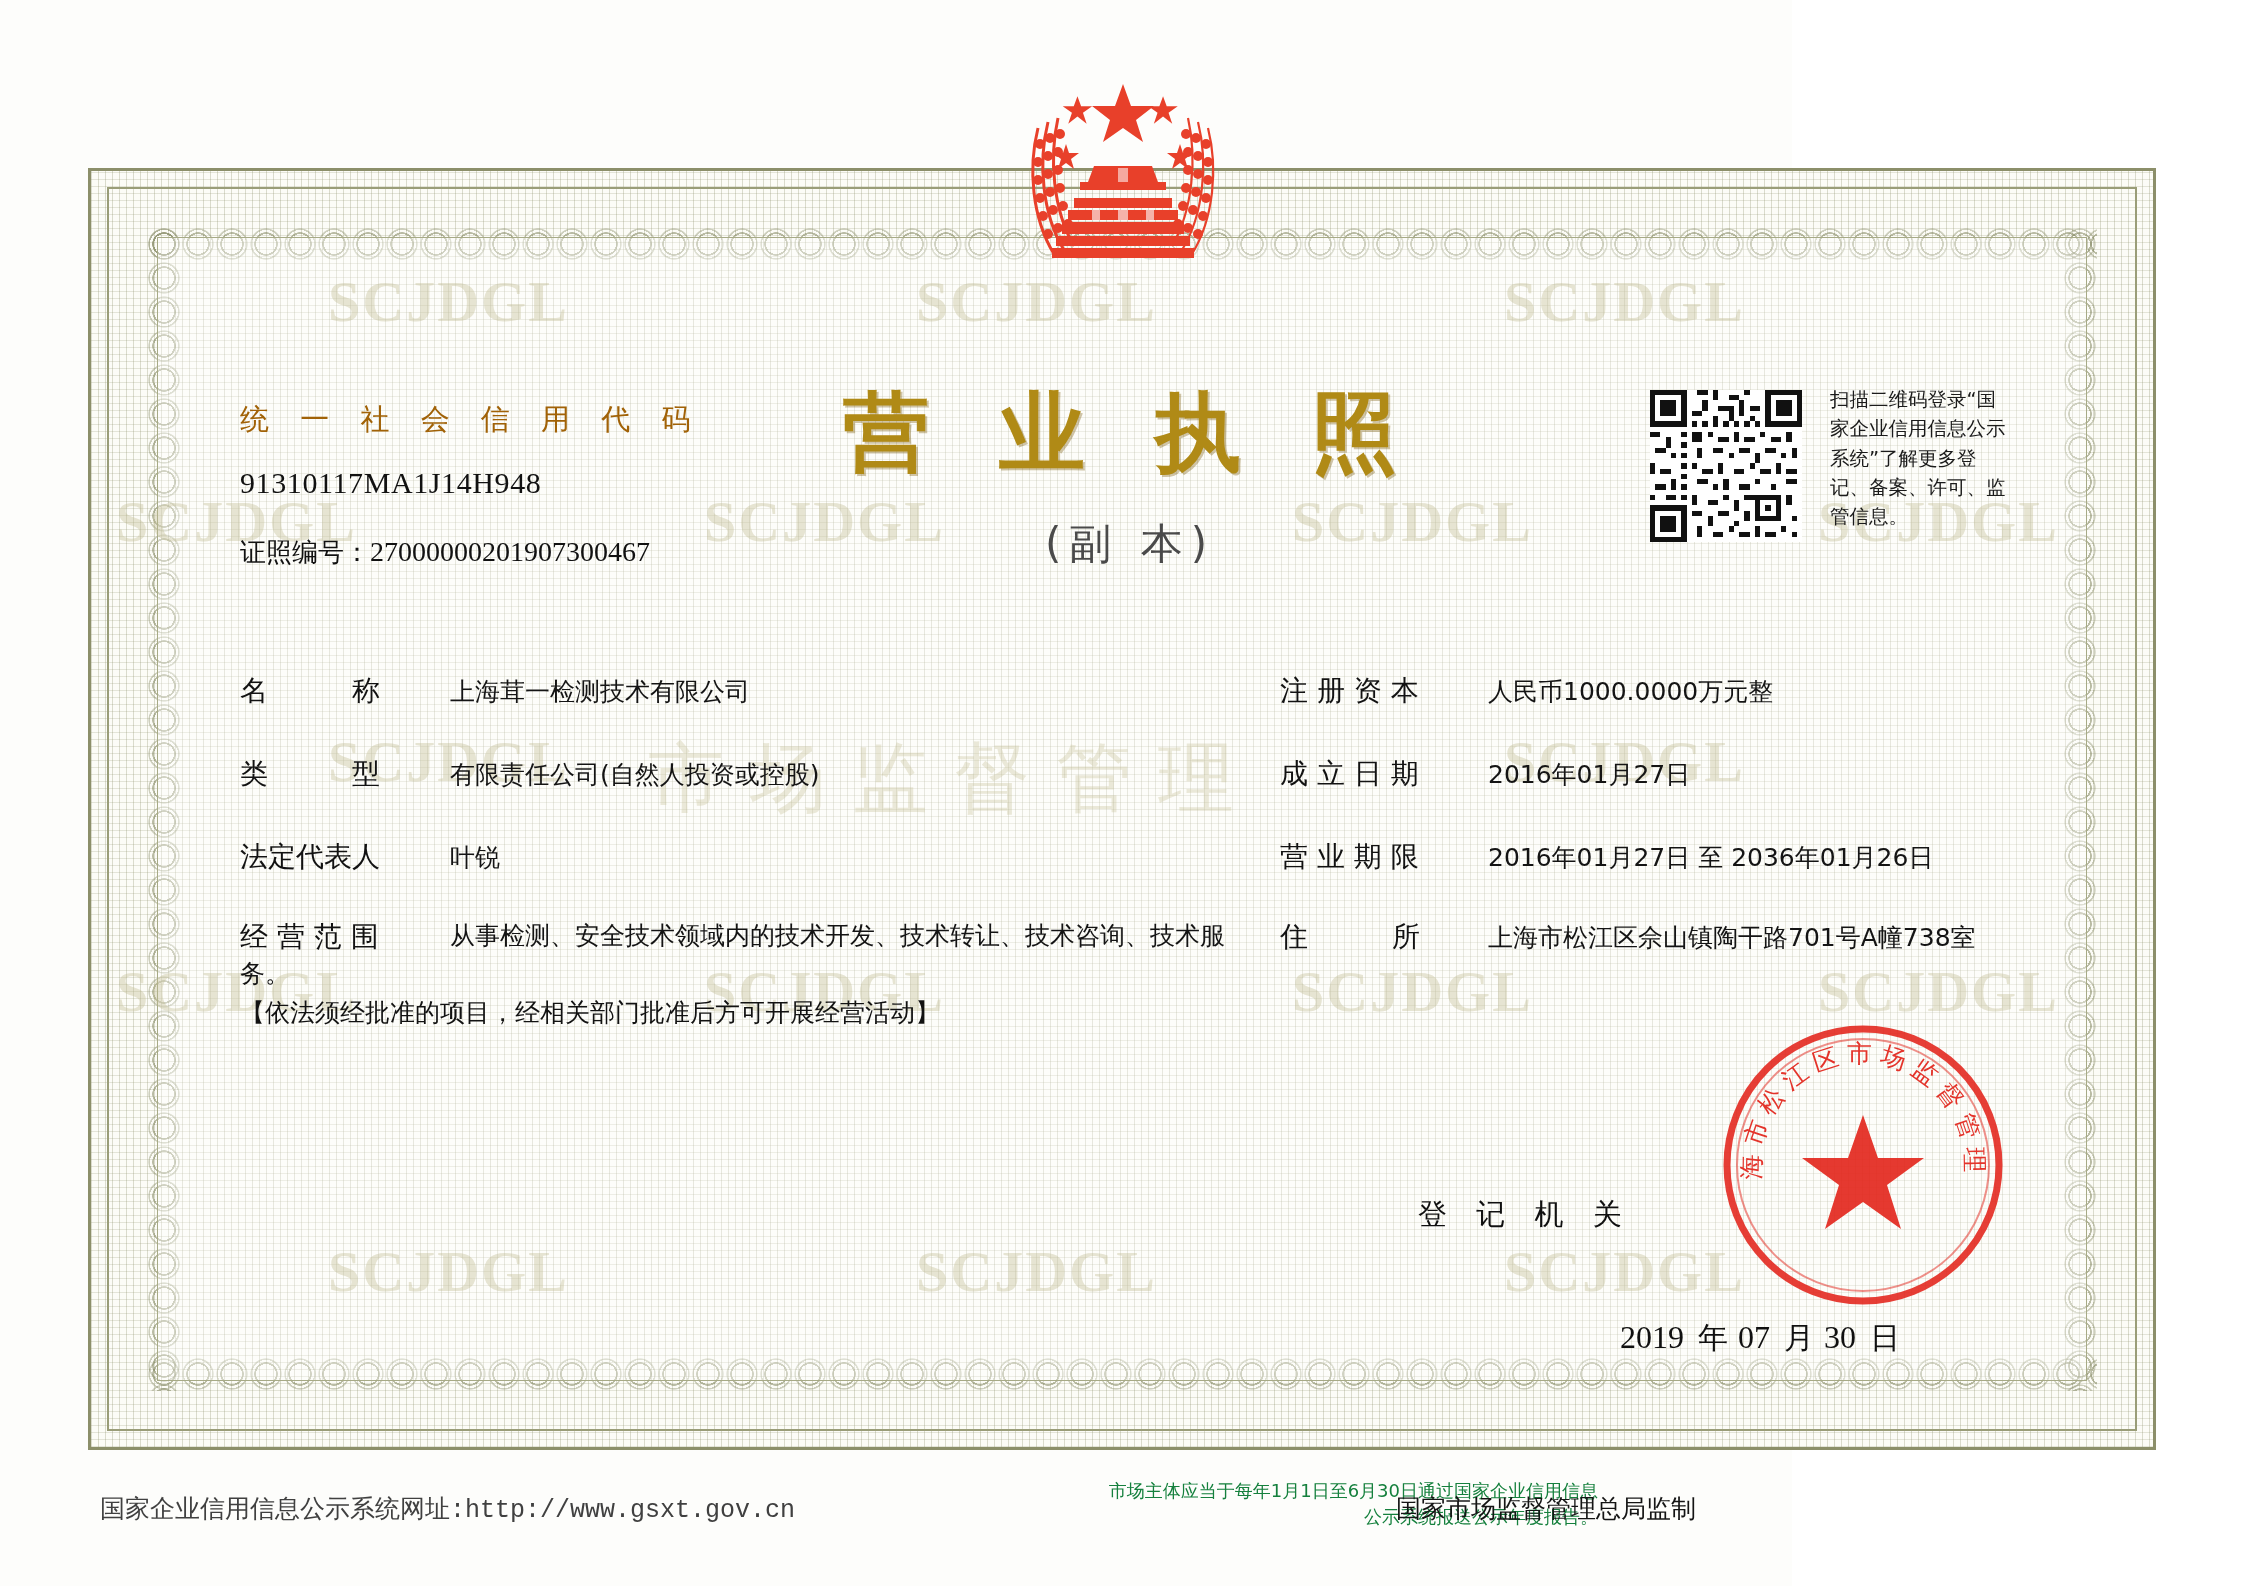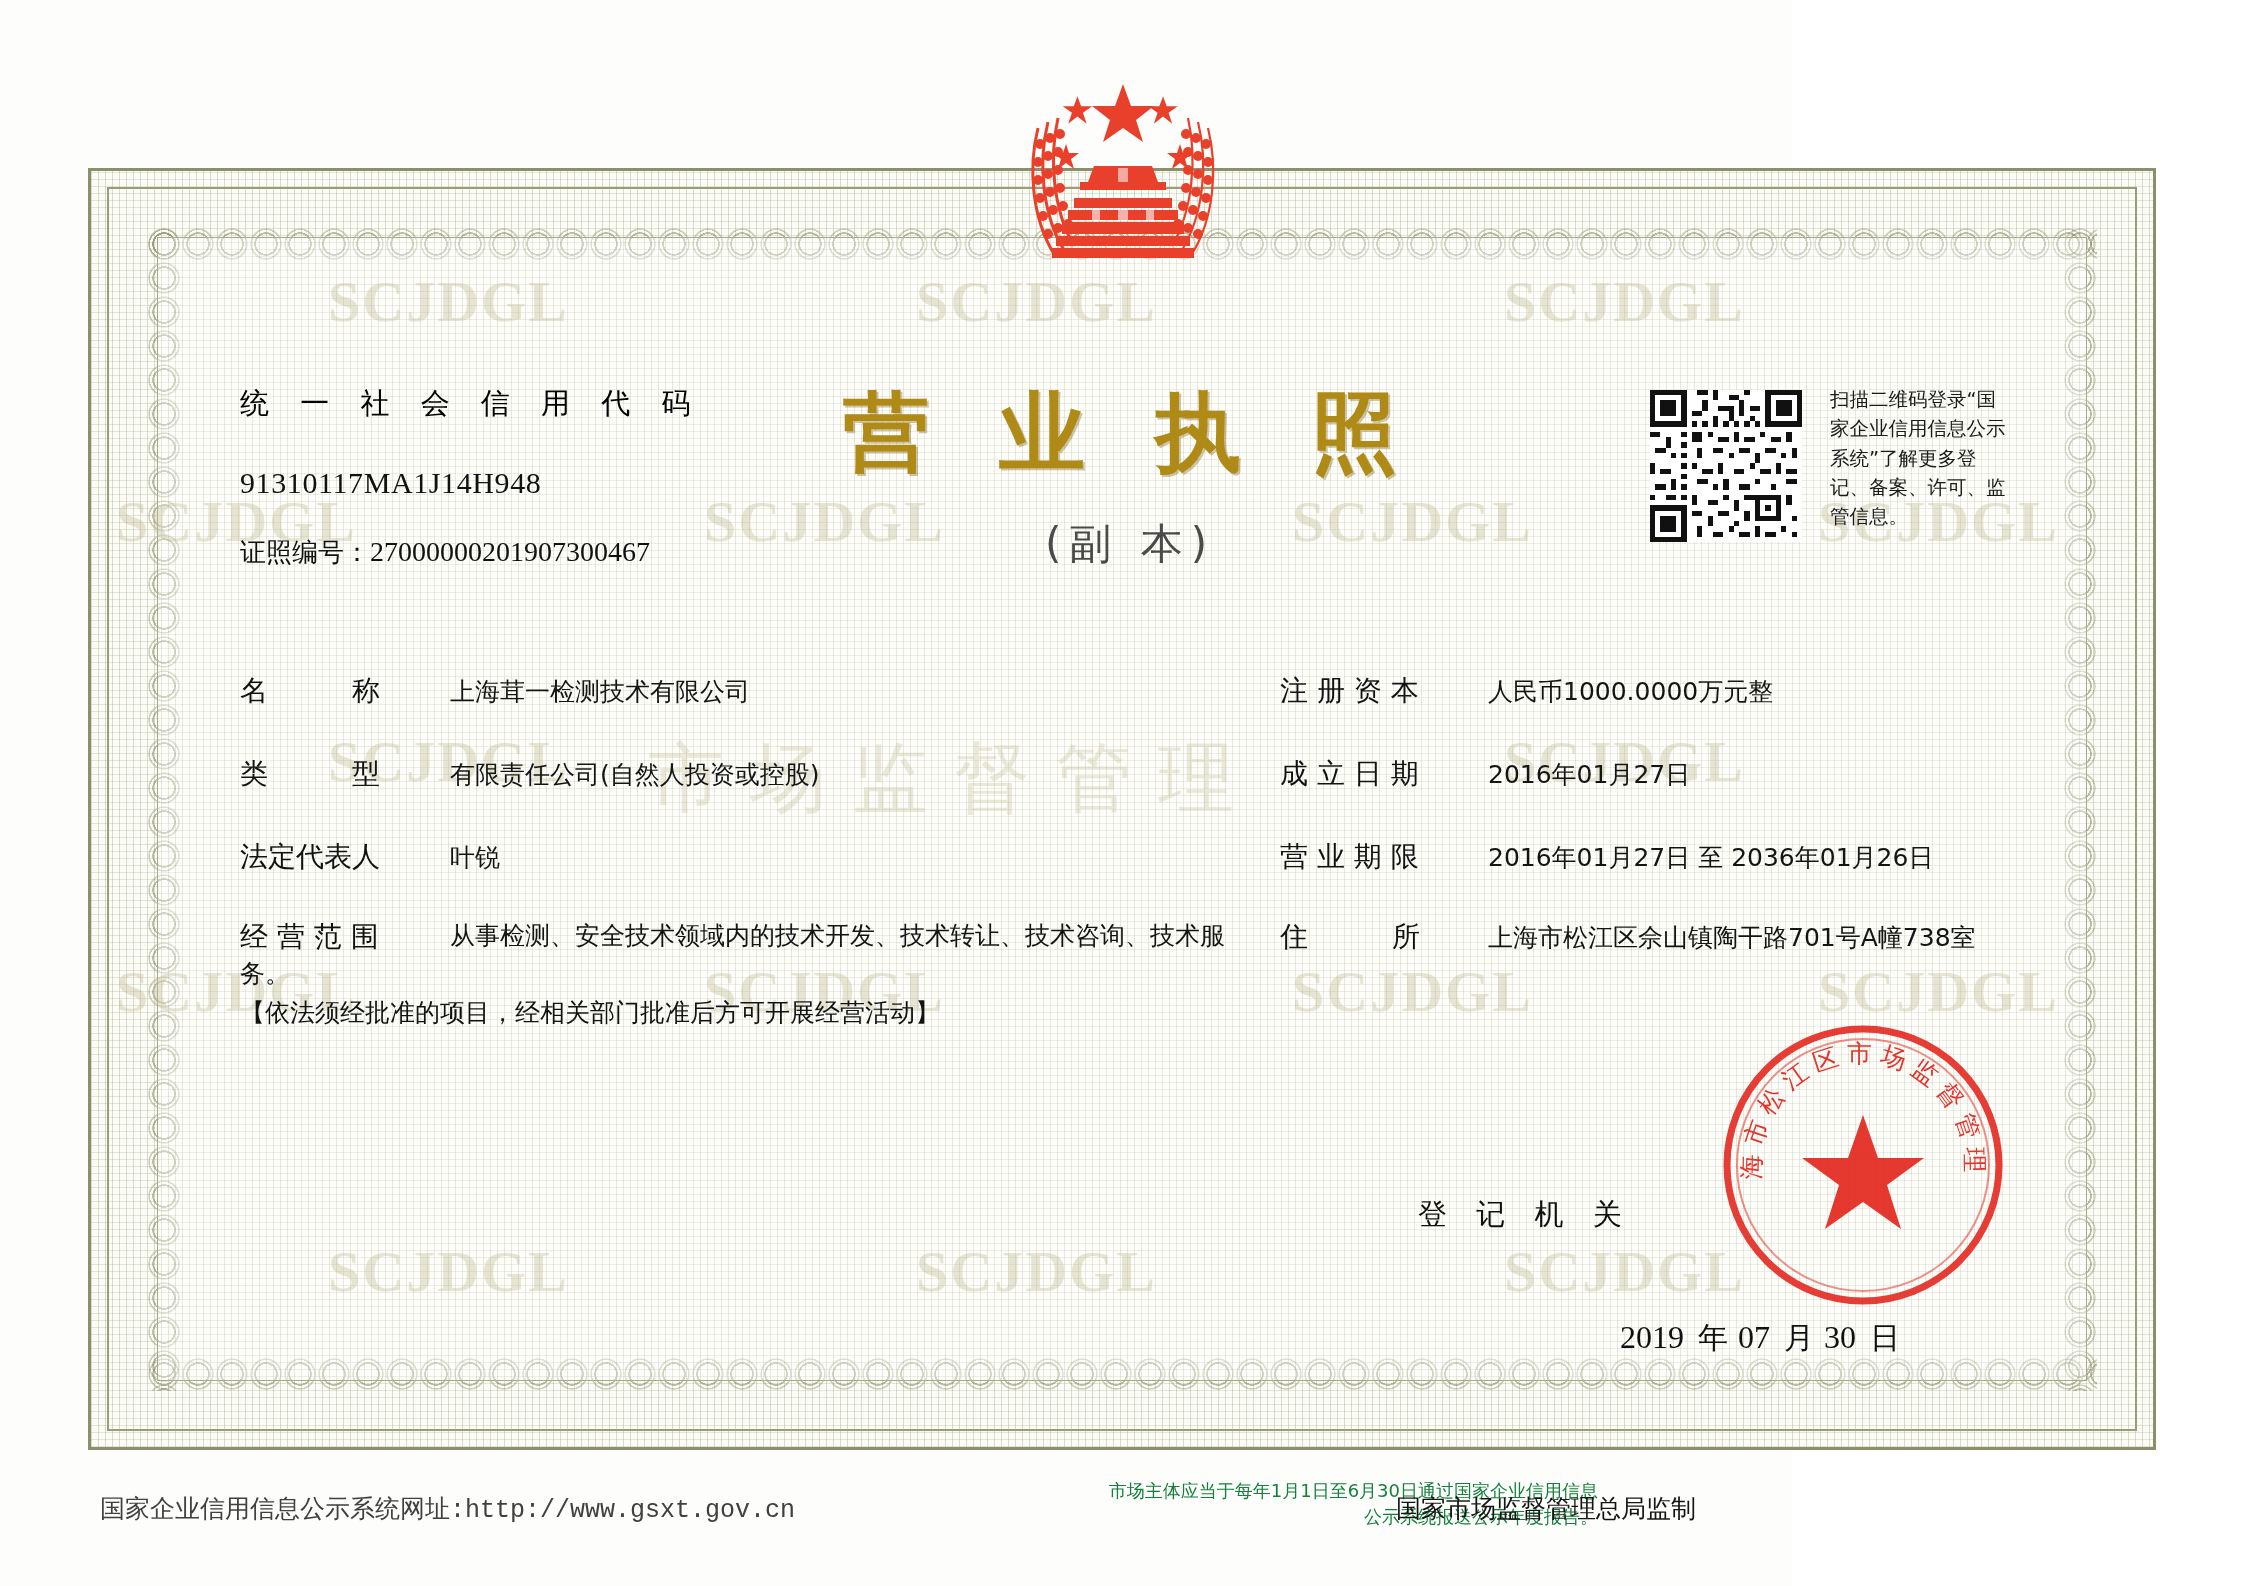--- a/index.html
+++ b/index.html
@@ -152,25 +152,25 @@
     text-align: center;
     font-family: "DejaVu Sans", sans-serif;
     font-size: 42px;
     letter-spacing: 8px;
     color: #4a4a4a;
   }
 
   
   .uscc-label {
     position: absolute;
-    left: 240px; top: 384px;
+    left: 240px; top: 400px;
     font-family: "DejaVu Sans", sans-serif;
     font-size: 29px;
     letter-spacing: 11px;
-    color: #000000;
+    color: #a16207;
   }
   .uscc-value {
     position: absolute;
     left: 240px; top: 466px;
     font-family: Liberation Serif, serif;
     font-size: 30px;
     letter-spacing: 0.6px;
     color: #111;
   }
   .certno-row {

